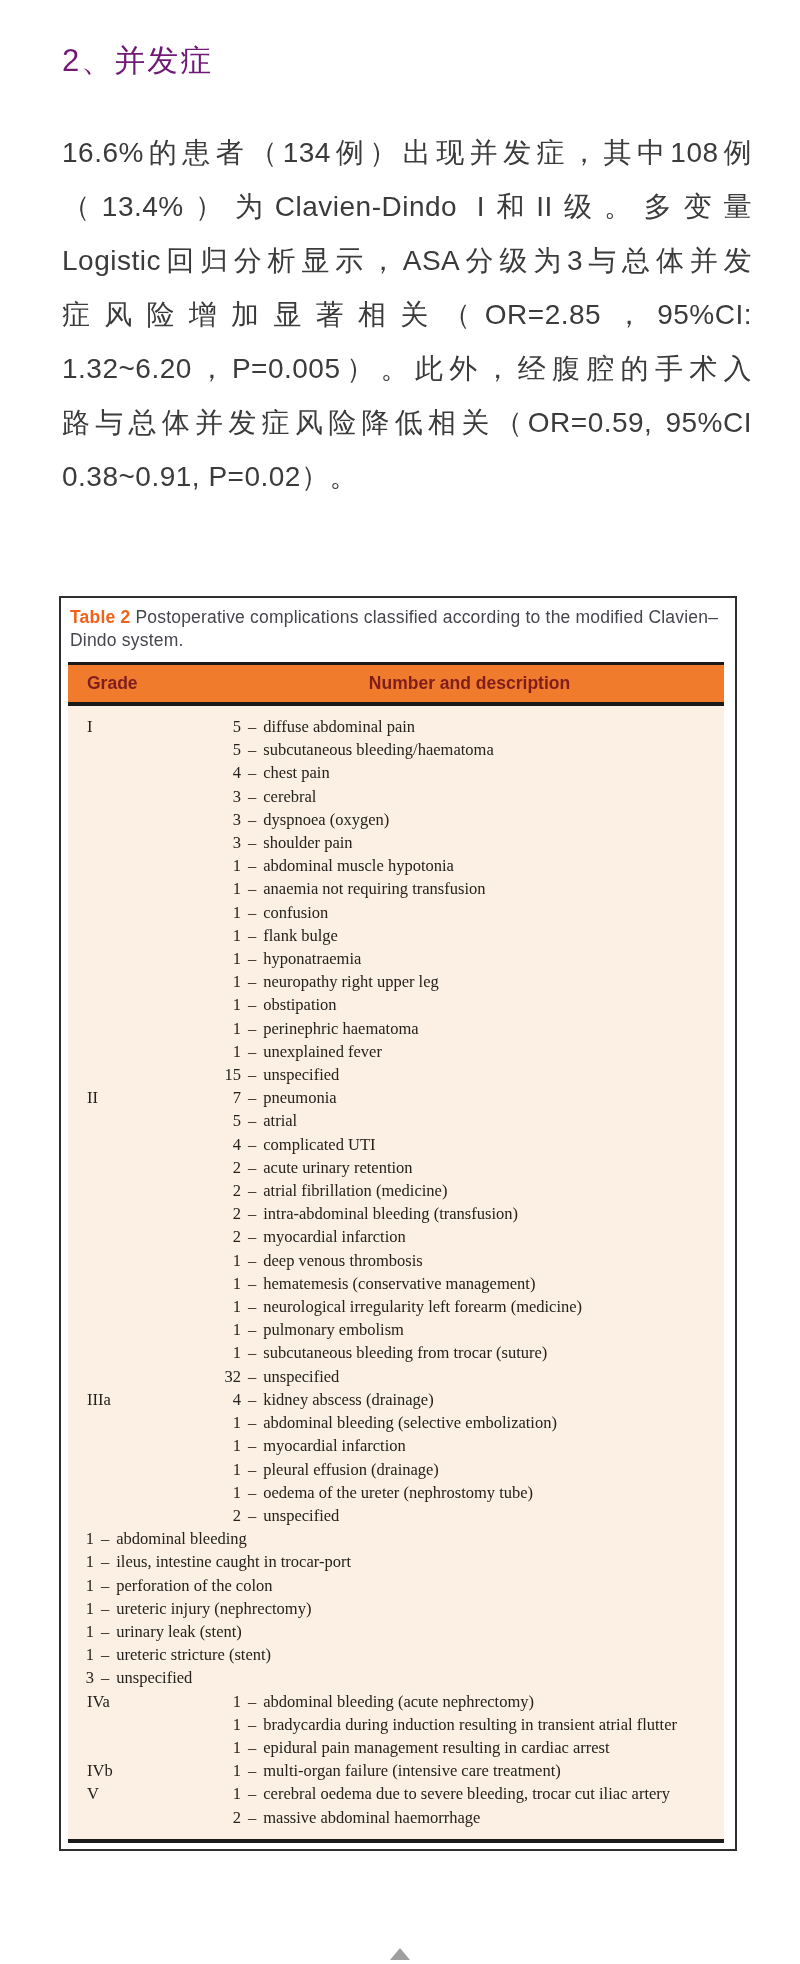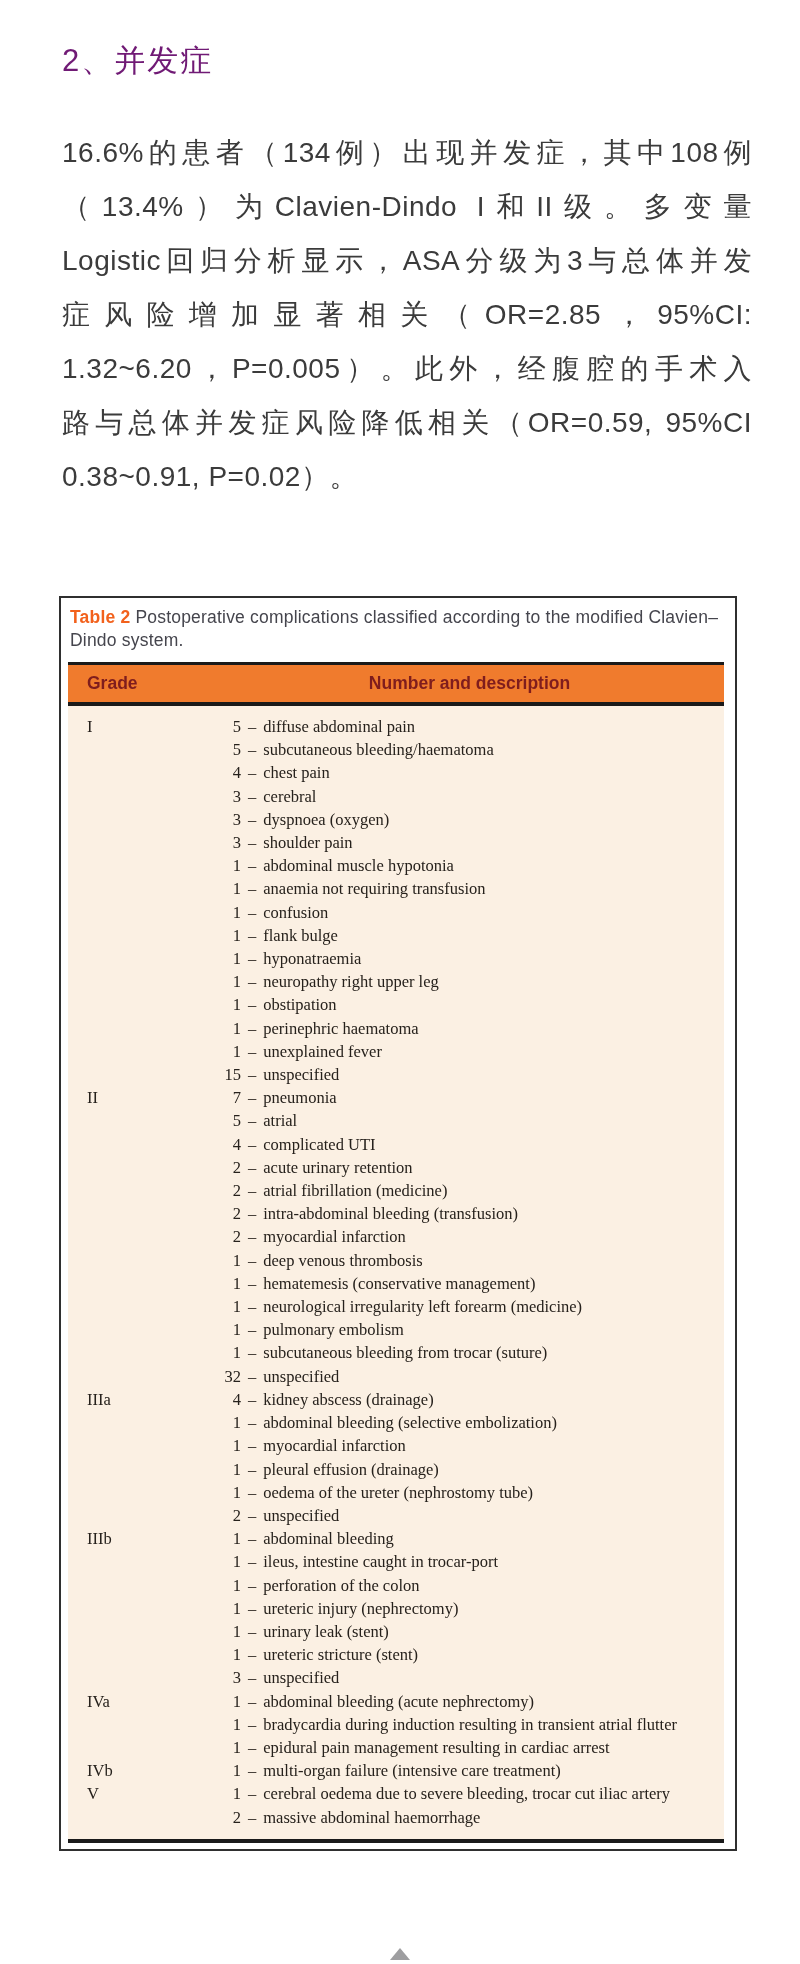--- a/index.html
+++ b/index.html
@@ -276,21 +276,20 @@
             <span class="item-text">oedema of the ureter (nephrostomy tube)</span>
           </div>
           <div class="item-line">
             <span class="item-num">2</span>
             <span class="item-dash">–</span>
             <span class="item-text">unspecified</span>
           </div>
         </div>
       </div>
       <div class="group-row">
-        <div class="grade-cell">IIIb</div>
         <div class="items-cell">
           <div class="item-line">
             <span class="item-num">1</span>
             <span class="item-dash">–</span>
             <span class="item-text">abdominal bleeding</span>
           </div>
           <div class="item-line">
             <span class="item-num">1</span>
             <span class="item-dash">–</span>
             <span class="item-text">ileus, intestine caught in trocar-port</span>

